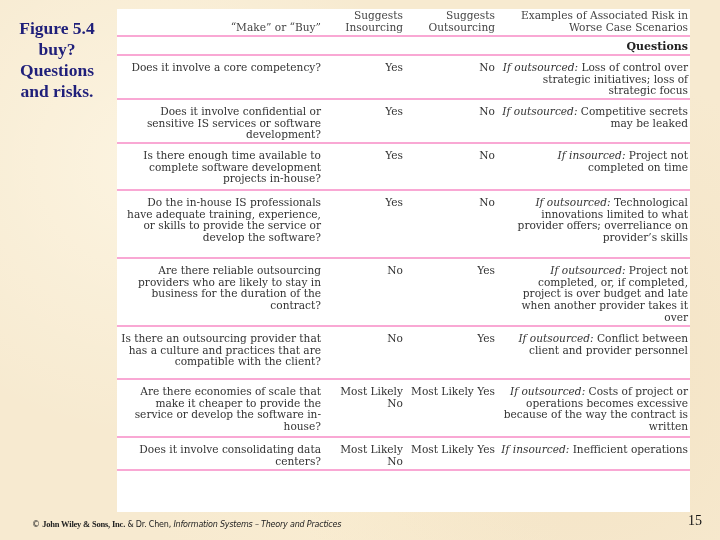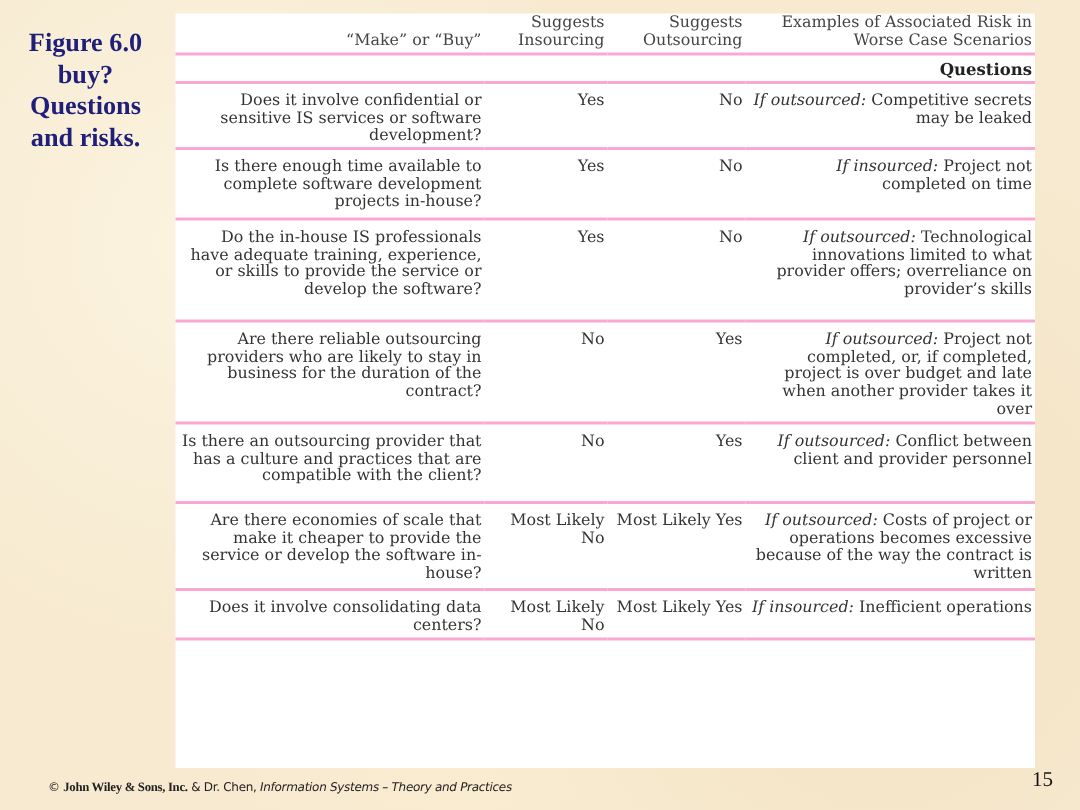--- a/index.html
+++ b/index.html
@@ -35,21 +35,21 @@
     font-family:"DejaVu Sans", sans-serif; letter-spacing:-0.2px;
   }
   .footer .bold { font-weight:bold; font-family:"Liberation Serif", serif; font-size:8.5px; }
   .footer .ital { font-style:italic;margin-top:19px; }
   .page-num { position:absolute; left:688px; top:513px; font-size:14px; color:#111; font-family:"Liberation Serif", serif; }
 </style>
 </head>
 <body>
 
 <div class="fig-title">
-  <span>Figure 6.0</span>
+  <span>Figure 5.4</span>
   <span>buy?</span>
   <span>Questions</span>
   <span>and risks.</span>
 </div>
 
 <div class="table-wrap">
   <table>
     <colgroup>
         <col class="c1">
         <col class="c2">
@@ -61,20 +61,26 @@
         <th>“Make” or “Buy”</th>
         <th>Suggests Insourcing</th>
         <th>Suggests Outsourcing</th>
         <th>Examples of Associated Risk in Worse Case Scenarios</th>
       </tr>
     </thead>
     <tbody id="tbody">
       <tr class="sect brd">
         <td colspan="4">Questions</td>
       </tr>
+    <tr class="row brd" style="height: 44px;">
+          <td>Does it involve a core competency?</td>
+          <td>Yes</td>
+          <td>No</td>
+          <td><span class="italic">If outsourced:</span><span> Loss of control over strategic initiatives; loss of strategic focus</span></td>
+        </tr>
         <tr class="row brd" style="height: 44px;">
           <td>Does it involve confidential or sensitive IS services or software development?</td>
           <td>Yes</td>
           <td>No</td>
           <td><span class="italic">If outsourced:</span><span> Competitive secrets may be leaked</span></td>
         </tr>
         <tr class="row brd" style="height: 47px;">
           <td>Is there enough time available to complete software development projects in-house?</td>
           <td>Yes</td>
           <td>No</td>

